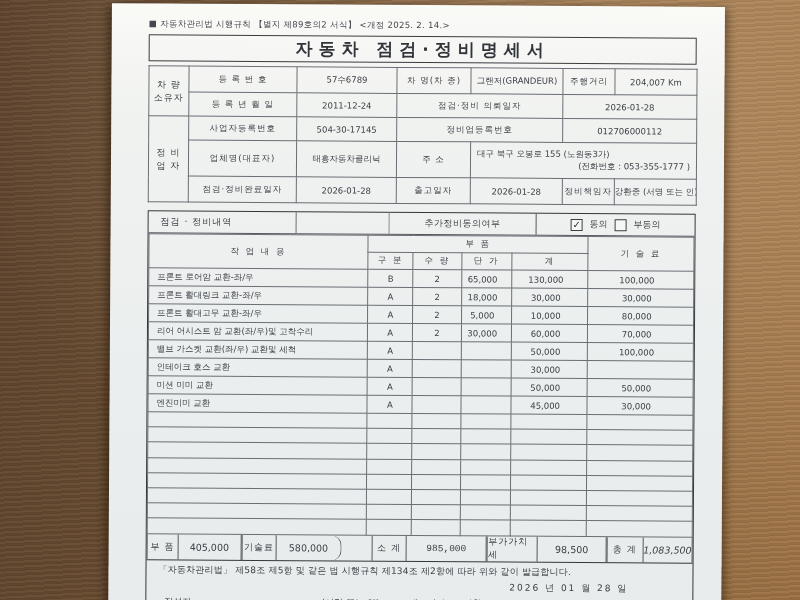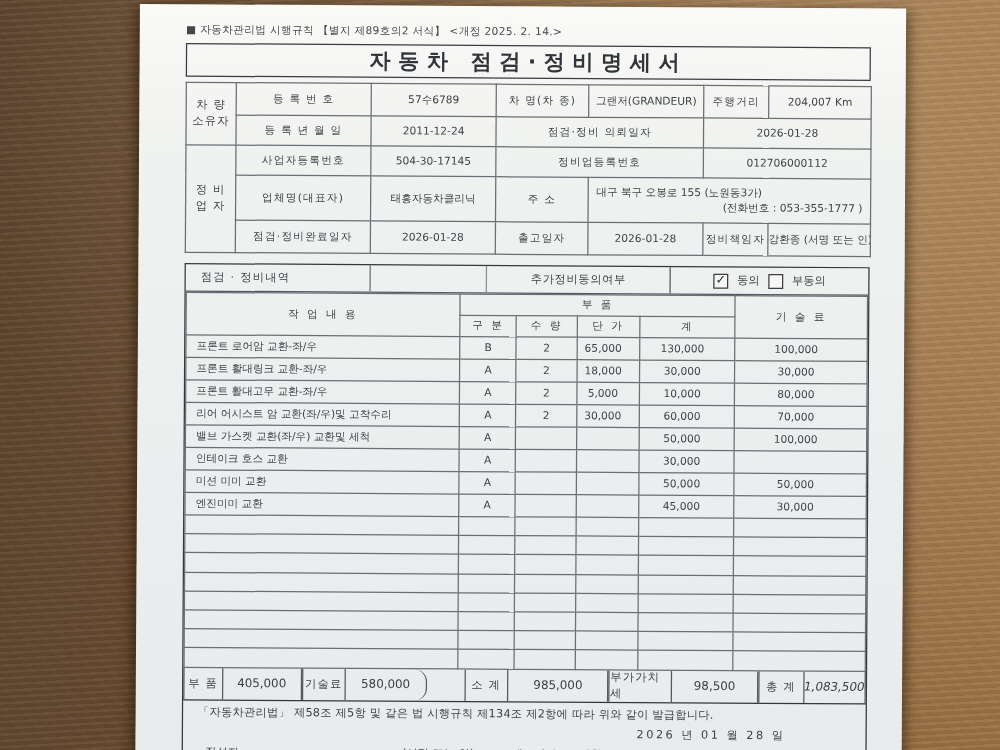--- a/index.html
+++ b/index.html
@@ -62,21 +62,21 @@
   .work-table .wname { text-align:left; padding-left:8px; letter-spacing:0; }
   .work-table .num { padding-right:8px; letter-spacing:0; }
   .work-table tr.blank td { height:15.2px; }
   .work-table { border-bottom:1.6px solid #35373c; }
 
   .totals-row { display:flex; height:26px; align-items:stretch; border-bottom:1.4px solid #35373c; font-size:9px; }
   .totals-row .tcell { display:flex; align-items:center; justify-content:center; border-right:1px solid #55585e; }
   .totals-row .tlabel { letter-spacing:1px; border-left:1px solid #55585e; }
   .totals-row .tval { justify-content:center; font-size:9.5px; }
   .t-w34{width:36px;} .t-w66{width:72px;} .t-w38{width:40px;} .t-w68{width:74px;border-radius:10px;}
-  .t-w40{width:40px;margin-left:30px;} .t-w80{width:92px;} .t-w56{width:58px;} .t-w72{width:78px;}
+  .t-w40{width:40px;margin-left:30px;} .t-w80{width:92px;font-family:Liberation Mono, monospace;} .t-w56{width:58px;} .t-w72{width:78px;}
   .t-w42{width:42px;} .t-last{flex:1; border-right:none;font-style:italic;}
 
   .footer { padding:3px 6px 0 6px; font-size:9px; color:#3e4147; }
   .law-line { padding-left:6px; letter-spacing:0.2px; }
   .date-line { text-align:right; padding-right:58px; margin-top:3px; letter-spacing:2px; }
   .sign-line { display:flex; margin-top:3px; padding:0 4px; }
   .sign-line .s1 { margin-left:8px; }
   .sign-line .s2 { margin-left:auto; margin-right:30px; }
   .sign-line .s3 { margin-right:18px; }
   .sign-line .s4 { margin-right:auto; }

